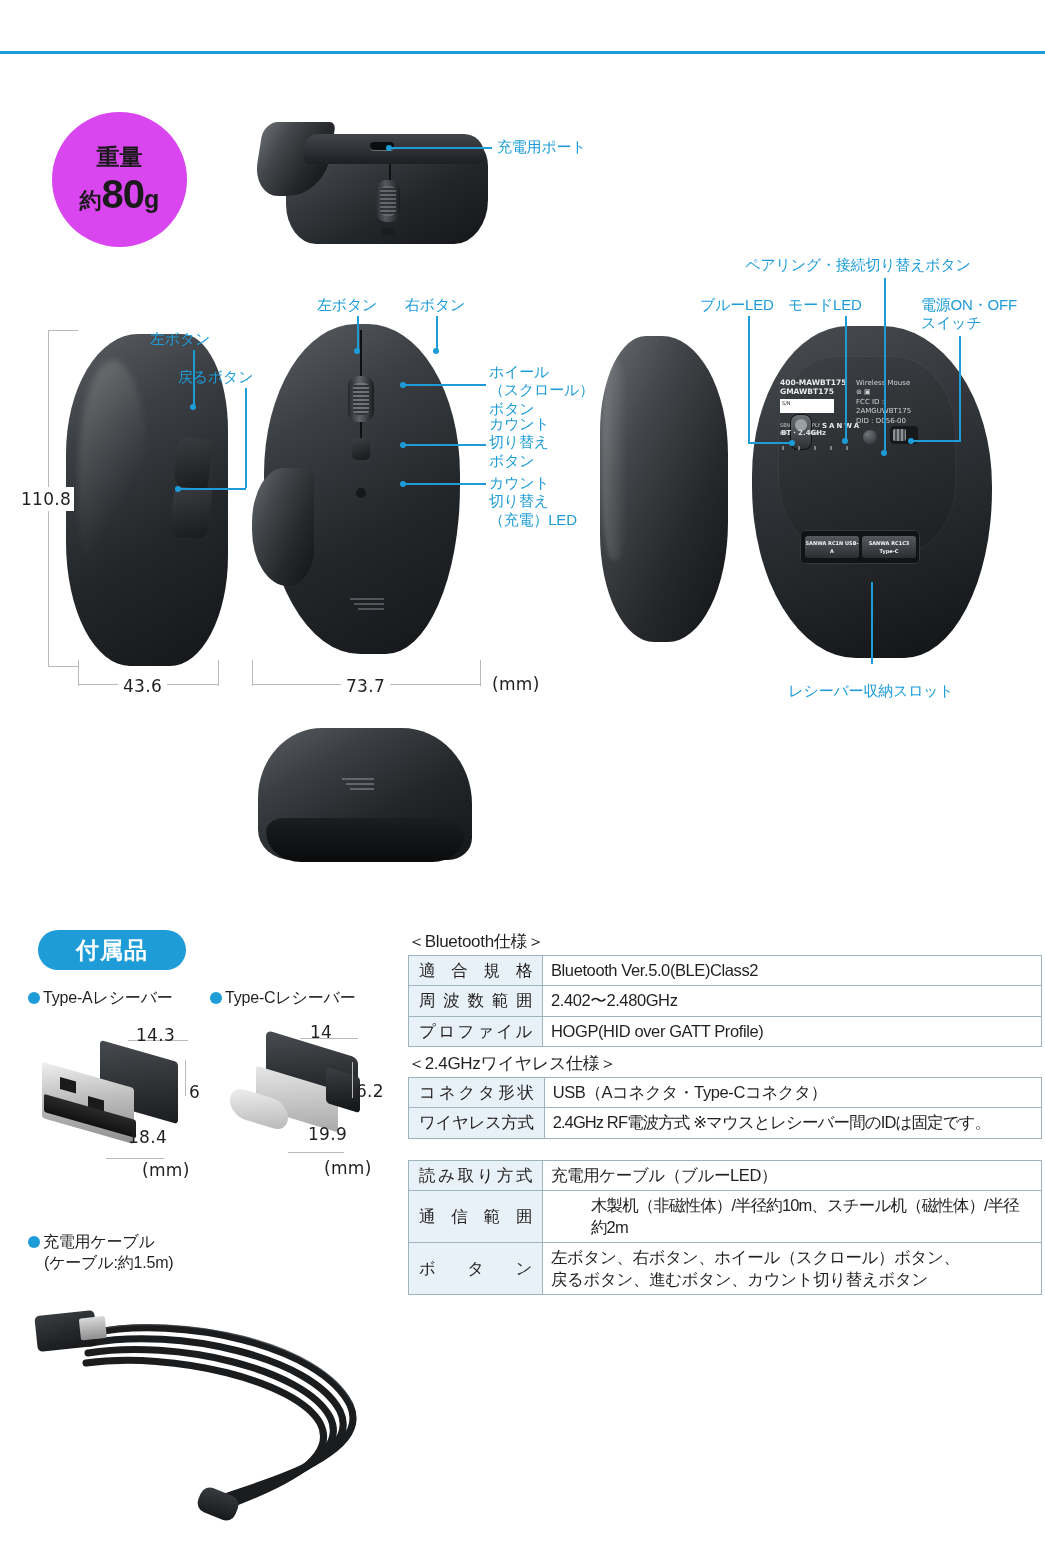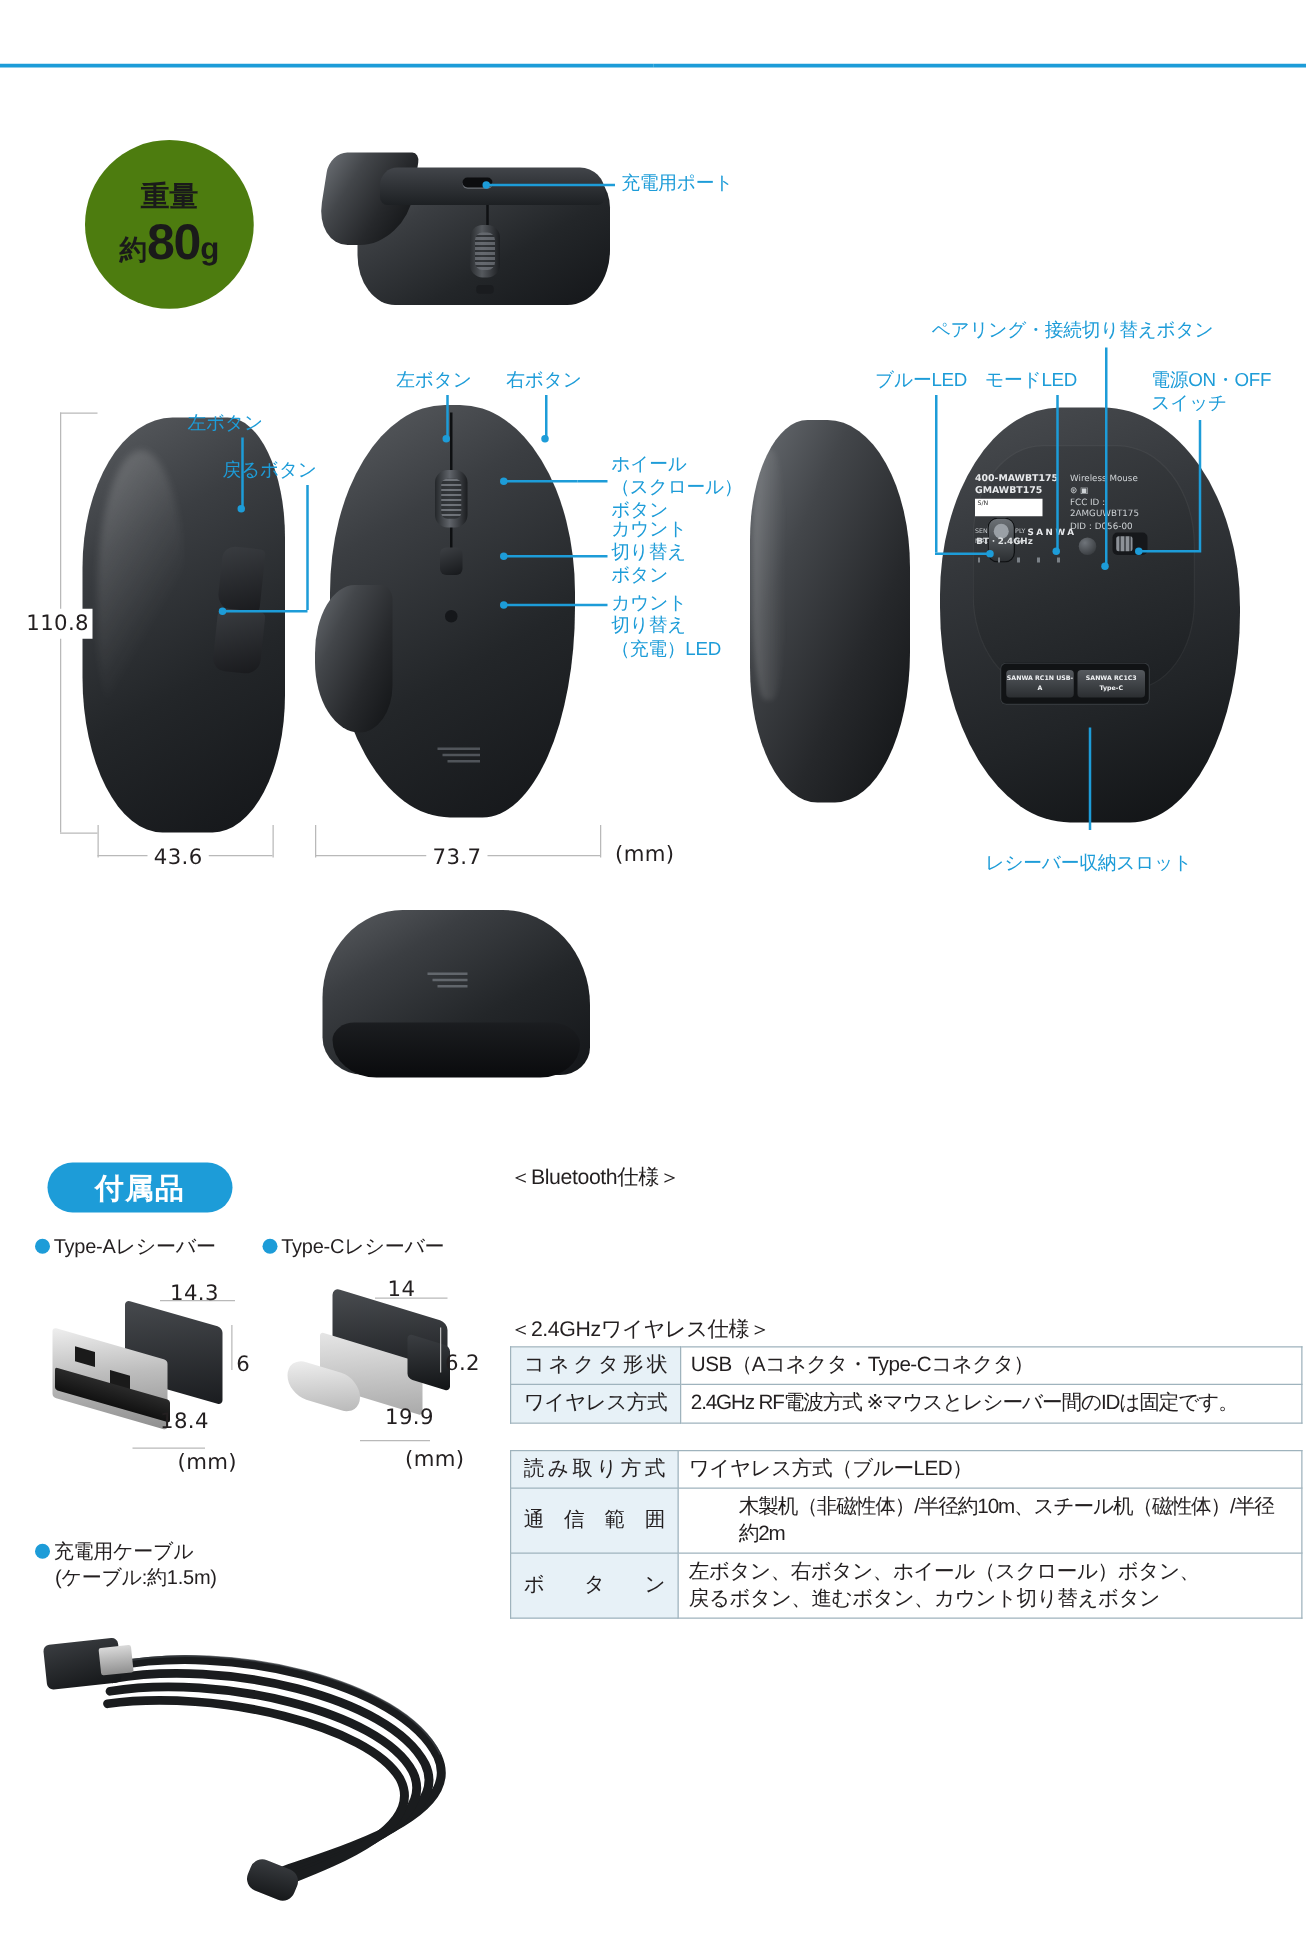--- a/index.html
+++ b/index.html
@@ -45,22 +45,22 @@
   .dim { position: absolute; background: #b9b9b9; }
   .dim.h { height: 1px; }
   .dim.v { width: 1px; }
   .dimtxt {
     position: absolute; color: #231f20; font-size: 17px;
     font-family: "DejaVu Sans", sans-serif; letter-spacing: 0.3px;
   }
 
   
   .weight-badge {
-    position: absolute; left: 68px; top: 112px; width: 135px; height: 135px;
-    background: #4d7c0f; border-radius: 50%;
+    position: absolute; left: 52px; top: 112px; width: 135px; height: 135px;
+    background: #d946ef; border-radius: 50%;
     display: flex; flex-direction: column; align-items: center;
     justify-content: center; color: #1a1a1a;
   }
   .weight-badge .w1 { font-size: 23px; font-weight: bold; line-height: 1.1; }
   .weight-badge .w2 { font-size: 22px; font-weight: bold; line-height: 1; margin-top: 3px; }
   .weight-badge .w2 b { font-size: 40px; letter-spacing: -1px; }
   .weight-badge .w2 i { font-style: normal; font-size: 25px; }
 
   
   .mouse { position: absolute; }
@@ -593,40 +593,56 @@
       </g>
       <g fill="none" stroke="#3c4044" stroke-width="1.6" stroke-linecap="round" opacity="0.7">
         <path d="M74 45 C 162 27, 302 57, 332 118"></path>
       </g>
     </svg>
     <div class="plugA"></div>
     <div class="plugC"></div>
   </div>
 
   <div class="tbl-title" style="left:408px; top:930px;">＜Bluetooth仕様＞</div>
+  <table class="spec" id="tbl-bt" style="left:408px; top:955px;">
+    <tbody>
+      <tr>
+        <td class="k">適合規格</td>
+        <td class="v">Bluetooth Ver.5.0(BLE)Class2</td>
+      </tr>
+      <tr>
+        <td class="k">周波数範囲</td>
+        <td class="v">2.402〜2.480GHz</td>
+      </tr>
+      <tr>
+        <td class="k">プロファイル</td>
+        <td class="v">HOGP(HID over GATT Profile)</td>
+      </tr>
+    </tbody>
+  </table>
 
   <div class="tbl-title" style="left:408px; top:1052px;">＜2.4GHzワイヤレス仕様＞</div>
   <table class="spec" id="tbl-24" style="left:408px; top:1077px;">
     <tbody>
       <tr>
         <td class="k">コネクタ形状</td>
         <td class="v">USB（Aコネクタ・Type-Cコネクタ）</td>
       </tr>
       <tr>
         <td class="k">ワイヤレス方式</td>
         <td class="v" style="letter-spacing:-0.9px;">2.4GHz RF電波方式 ※マウスとレシーバー間のIDは固定です。</td>
       </tr>
     </tbody>
   </table>
 
   <table class="spec" id="tbl-gen" style="left:408px; top:1160px;">
     <tbody>
       <tr>
         <td class="k">読み取り方式</td>
-        <td class="v">ワイヤレス方式（ブルーLED）</td>
+        <td class="v">充電用ケーブル（ブルーLED）</td>
       </tr>
       <tr>
         <td class="k">通信範囲</td>
         <td class="v" style="letter-spacing:-0.9px;padding-left:48px;">木製机（非磁性体）/半径約10m、スチール机（磁性体）/半径約2m</td>
       </tr>
       <tr>
         <td class="k">ボタン</td>
         <td class="v" style="white-space:pre-line;">左ボタン、右ボタン、ホイール（スクロール）ボタン、
 戻るボタン、進むボタン、カウント切り替えボタン</td>
       </tr>

